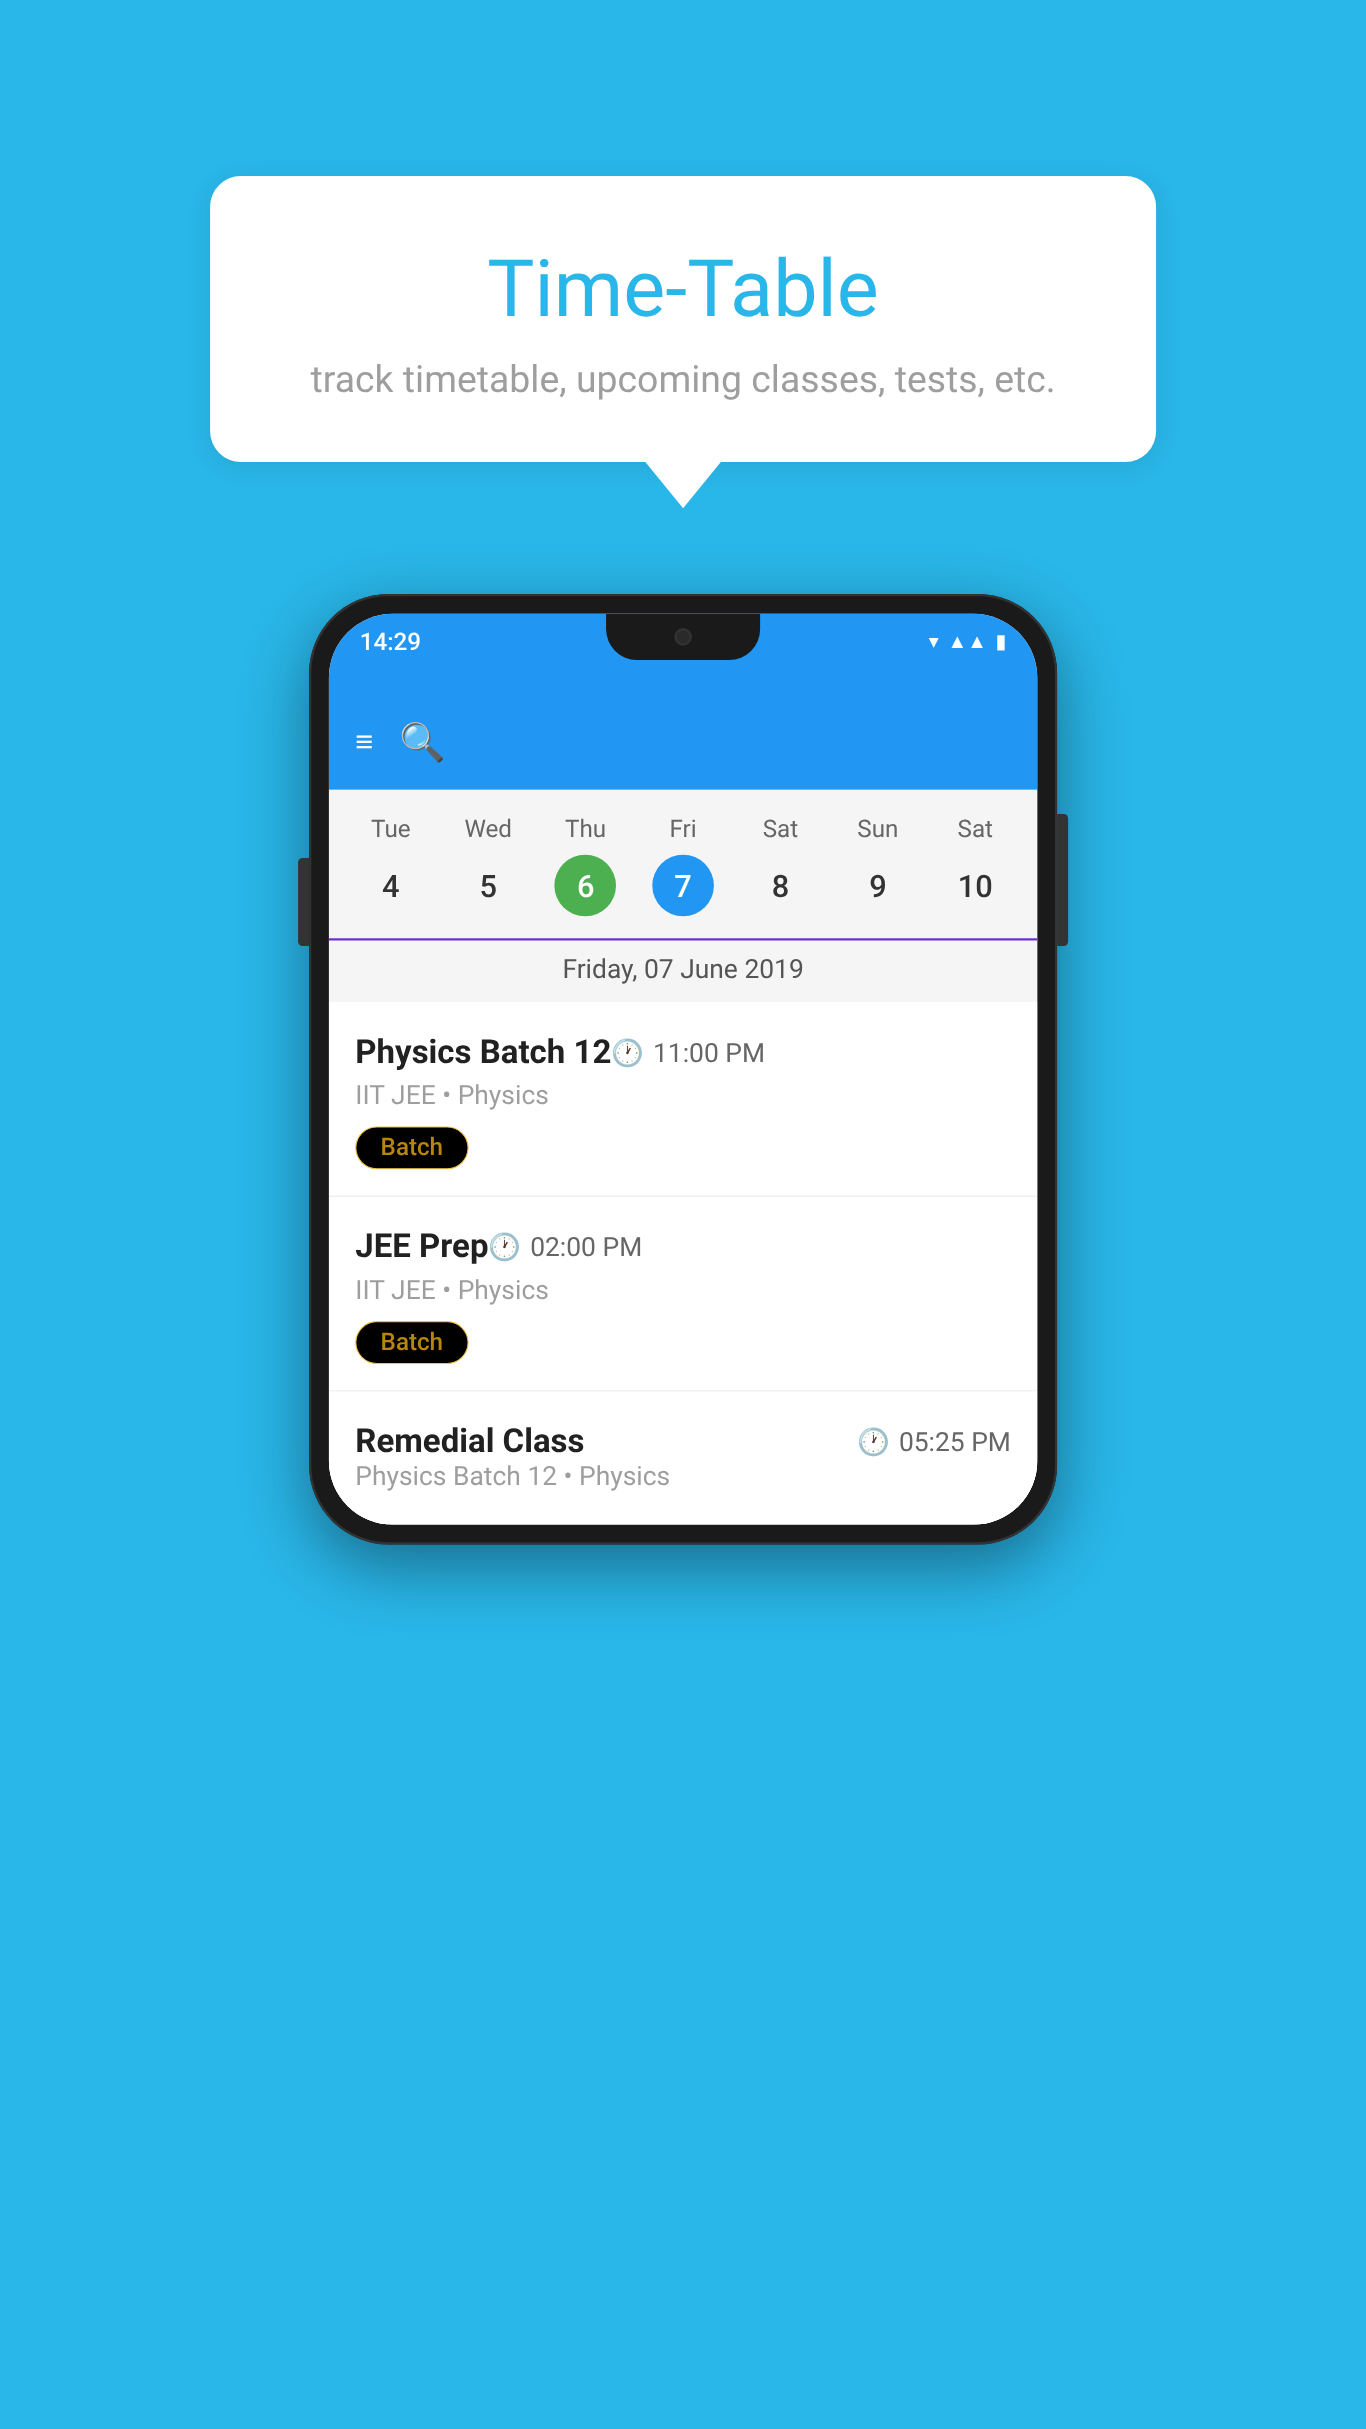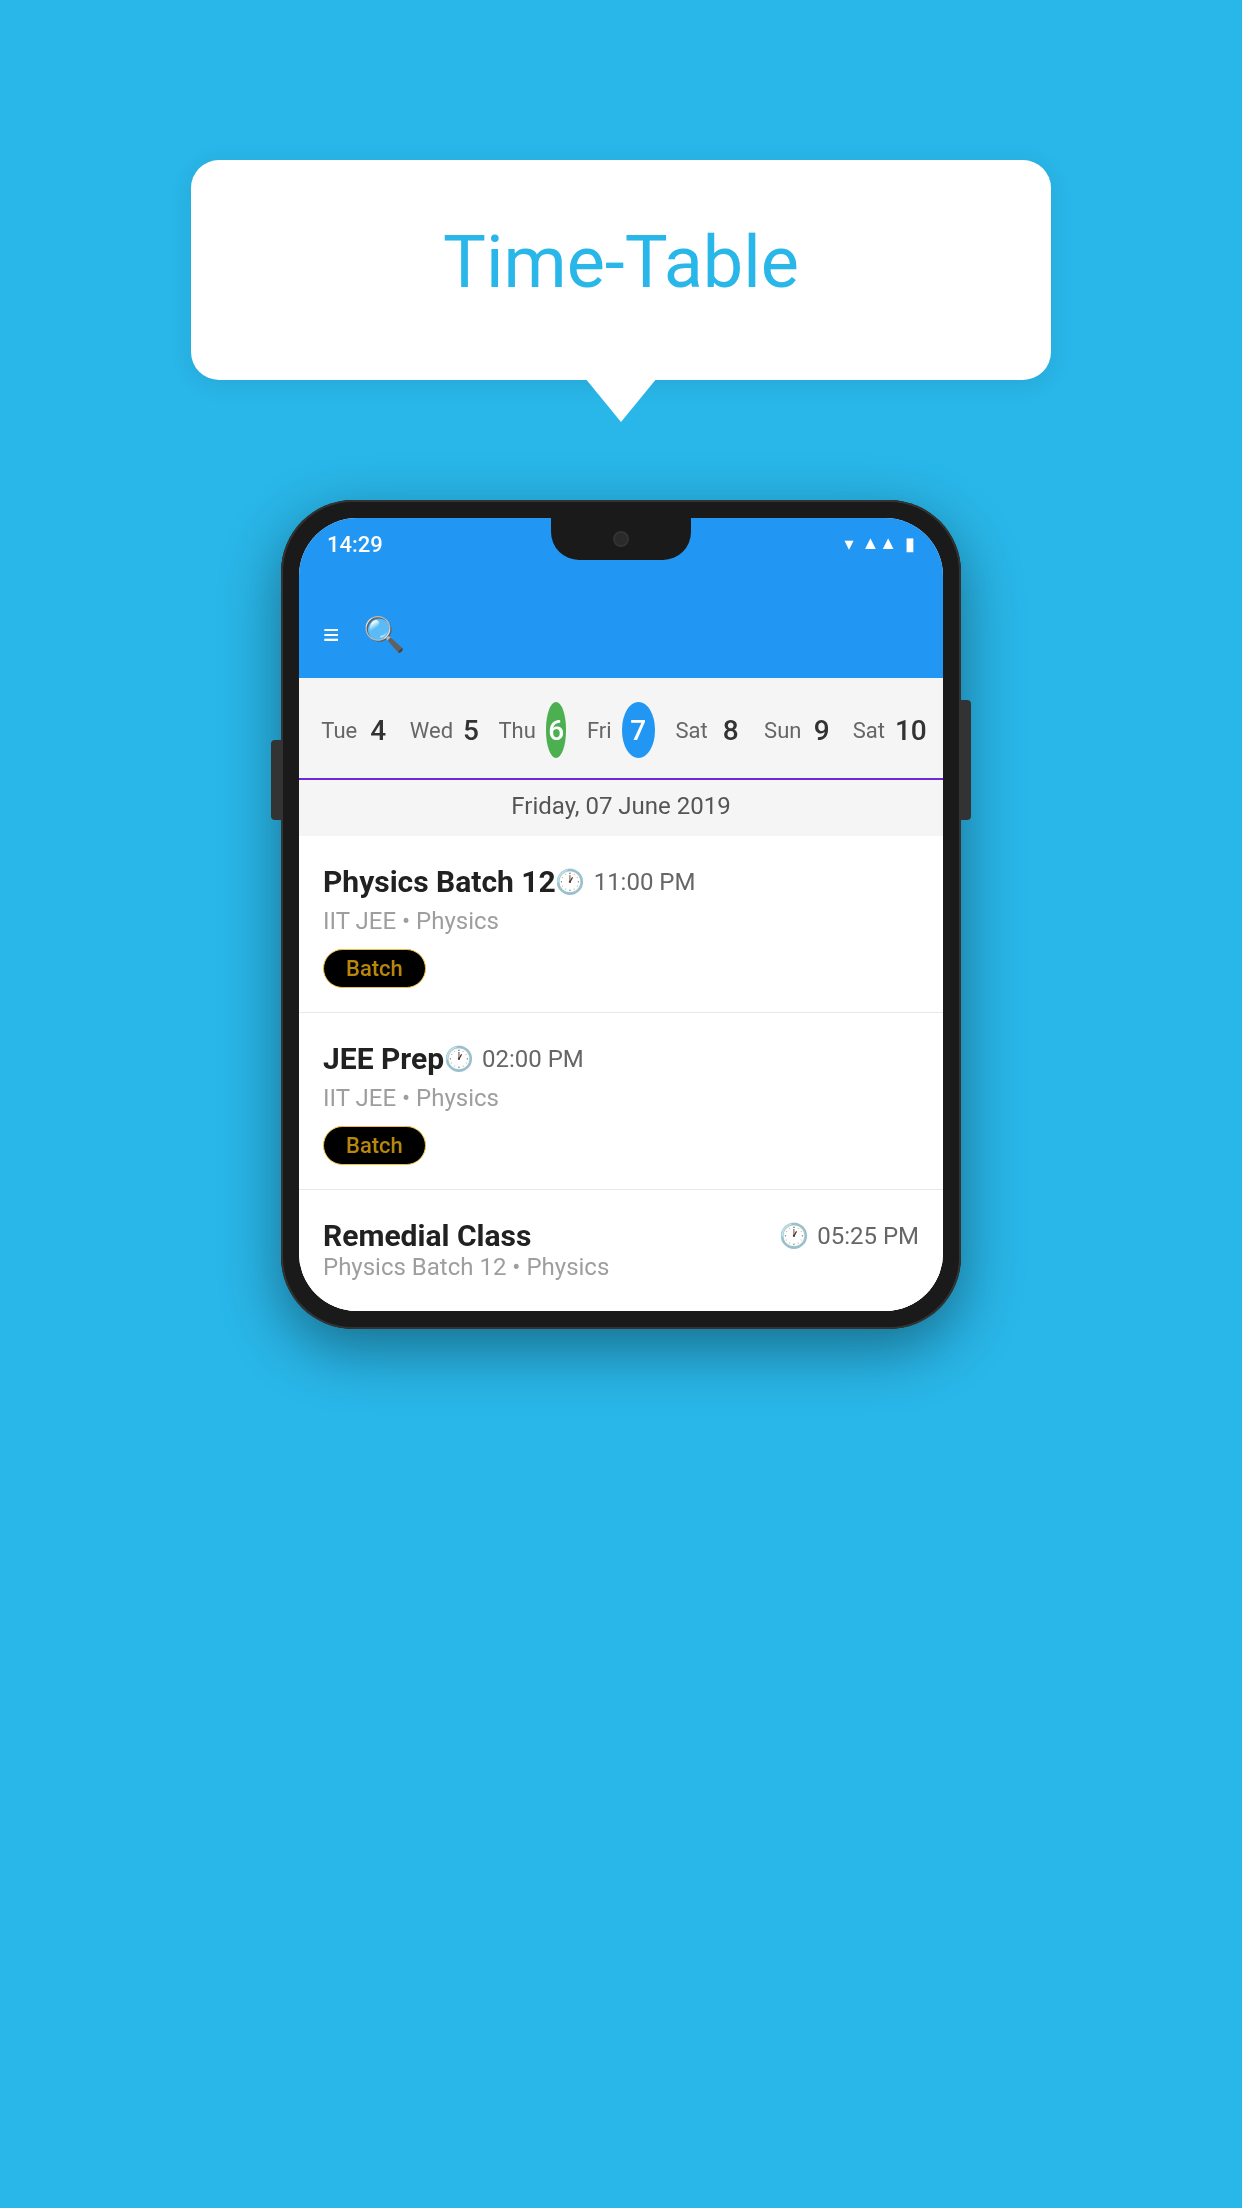--- a/index.html
+++ b/index.html
@@ -194,21 +194,21 @@
     }
 
     .days-row {
       display: flex;
       justify-content: space-around;
       padding: 8px 12px;
     }
 
     .day-col {
       display: flex;
-      flex-direction: row;
+      flex-direction: column;
       align-items: center;
       gap: 10px;
       width: 68px;
     }
 
     .day-label {
       color: #666;
       font-size: 22px;
     }
 
@@ -312,20 +312,21 @@
       justify-content: space-between;
       align-items: center;
     }
   </style>
 </head>
 <body>
 
 <div class="speech-bubble-area">
   <div class="speech-bubble">
     <div class="bubble-title">Time-Table</div>
+    <div class="bubble-subtitle">track timetable, upcoming classes, tests, etc.</div>
   </div>
 </div>
 
 <div class="phone-container">
   <div class="phone-outer">
     <div class="phone-screen">
 
       <div class="notch-area">
         <span class="status-left">14:29</span>
         <div class="notch-cutout">

